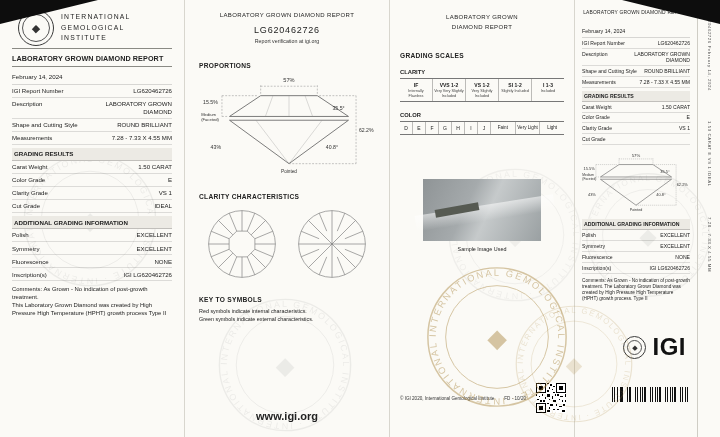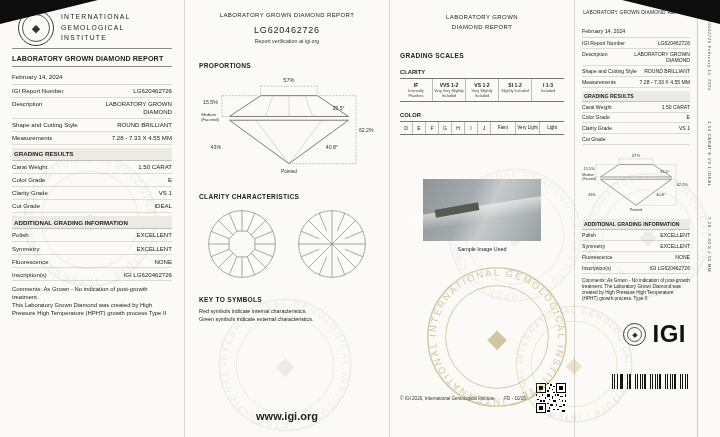--- a/index.html
+++ b/index.html
@@ -64,21 +64,21 @@
              font-size:4.6px;color:#333;}
   .qr{position:absolute;right:8px;bottom:24px;}
 
   
   .p4-main{width:122px;padding:10px 7px 0;box-sizing:border-box;position:relative;}
   .p4-h{text-align:center;font-size:4.9px;letter-spacing:.2px;margin-bottom:10px;}
   .p4 .date{font-size:5.3px;padding:3px 0;}
   .p4 .kv{font-size:5.1px;padding:1.9px 0;}
   .p4 .band{font-size:5.2px;padding:2px;}
   .p4 .comments{font-size:4.7px;line-height:1.3;margin-top:4px;}
-  .igi-row{display:flex;align-items:center;justify-content:flex-end;gap:6px;margin-top:18px;padding-right:4px;}
+  .igi-row{display:flex;align-items:center;justify-content:flex-end;gap:6px;margin-top:31px;padding-right:4px;}
   .igi-text{font-size:24px;font-weight:bold;letter-spacing:.5px;color:#111;}
   .barcode{margin:26px 2px 0 auto;width:76px;height:15px;
     background:repeating-linear-gradient(90deg,#111 0,#111 1px,transparent 1px,transparent 2px,
                #111 2px,#111 3.5px,transparent 3.5px,transparent 5.5px,#111 5.5px,#111 6px,transparent 6px,transparent 7.5px);}
   .stub{flex:1;border-left:1px solid #cfcdc5;padding:10px 0;display:flex;flex-direction:column;
         align-items:center;gap:30px;}
   .stub > div{writing-mode:vertical-rl;font-size:4.3px;letter-spacing:.6px;color:#555;white-space:nowrap;}
 
   
   .prop-svg text{fill:#333;font-family:"Liberation Sans",sans-serif;}

